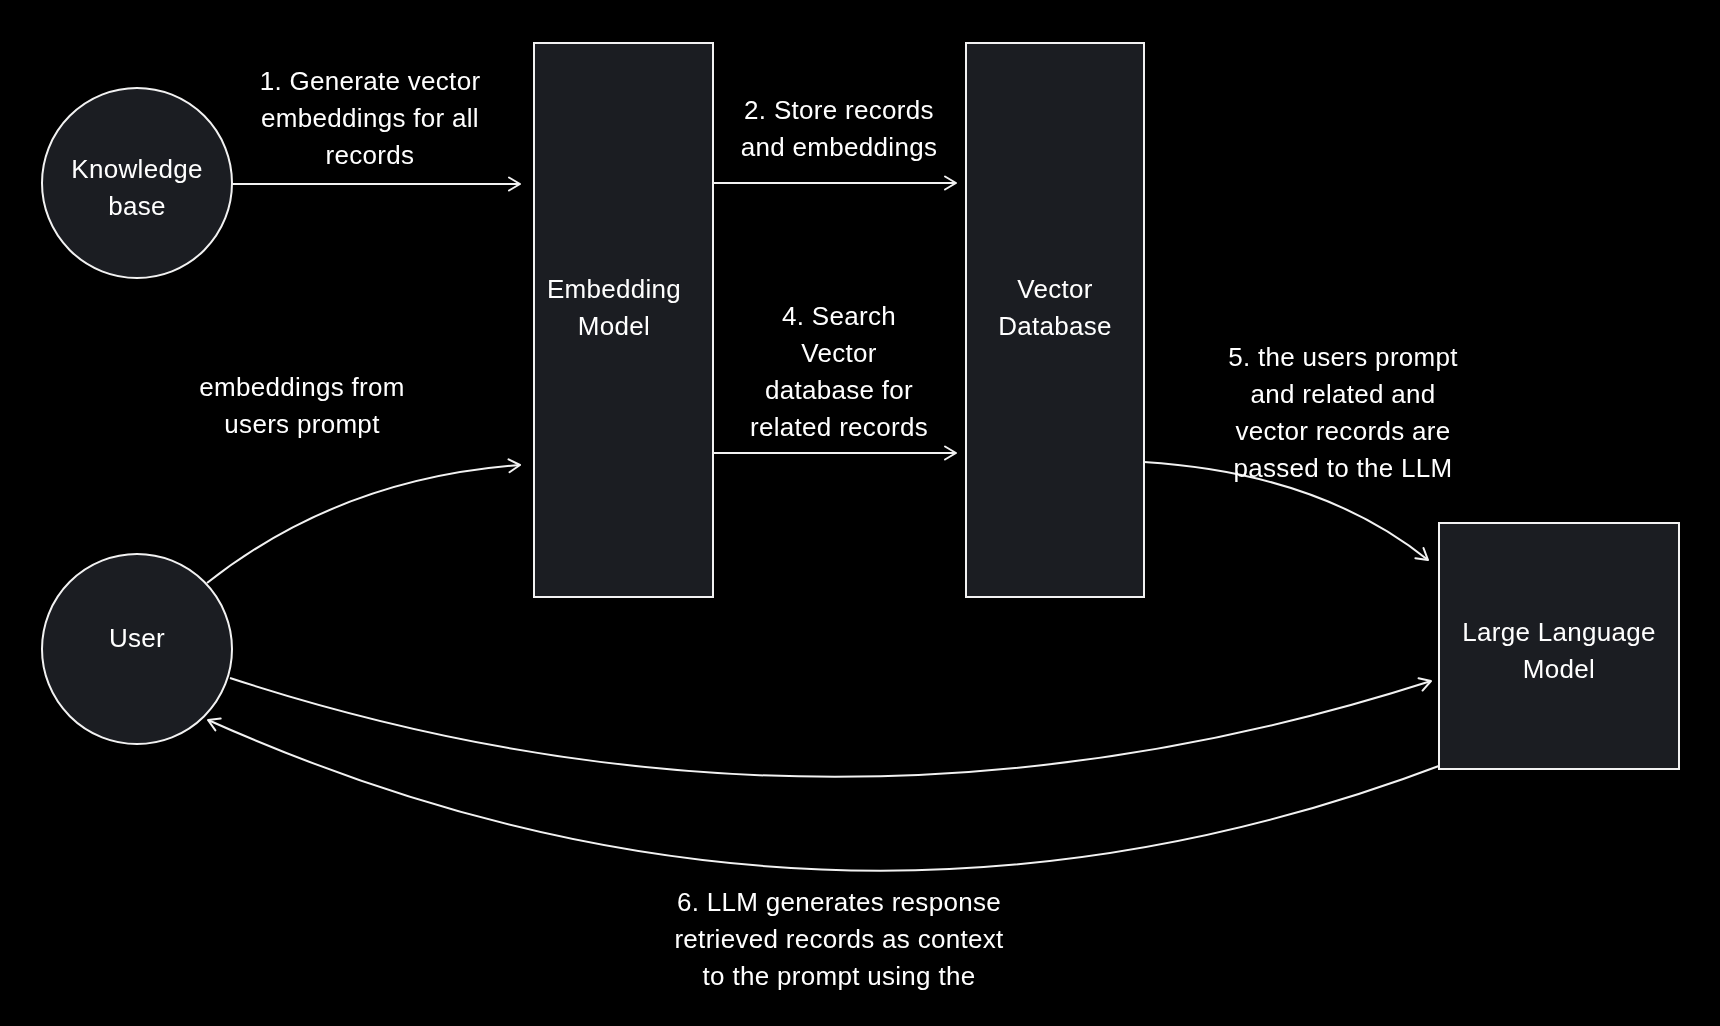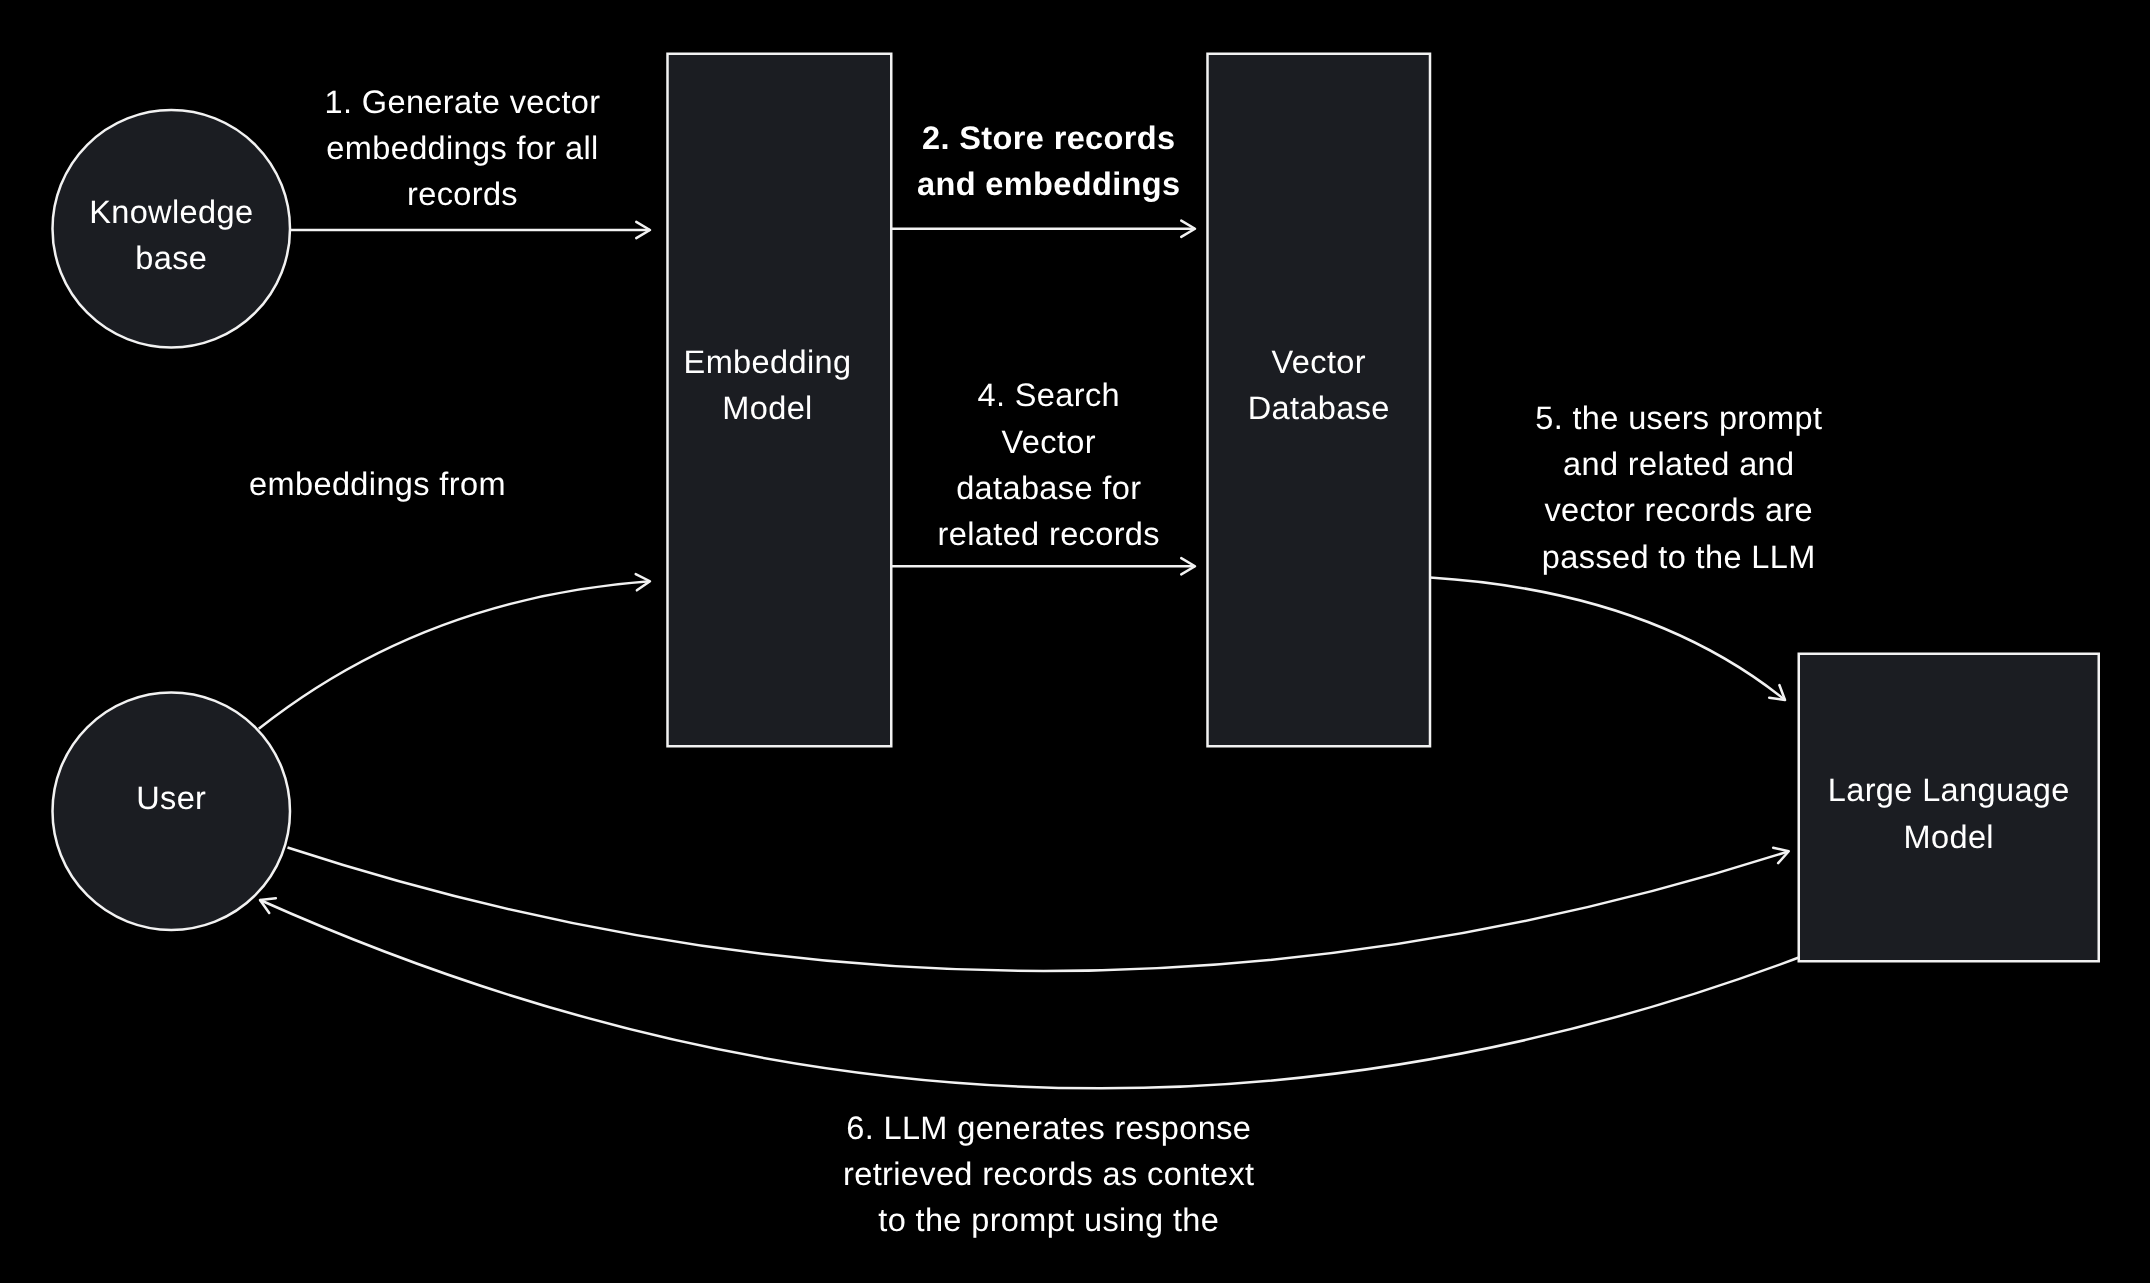--- a/index.html
+++ b/index.html
@@ -80,37 +80,38 @@
     <div class="ln">Large Language</div>
     <div class="ln">Model</div>
   </div>
 
   <div class="label step-label" style="left:210px;top:63px;width:320px;">
     <div class="ln">1. Generate vector</div>
     <div class="ln">embeddings for all</div>
     <div class="ln">records</div>
   </div>
 
-  <div class="label step-label" style="left:689px;top:92px;width:300px;font-weight:bold;">
+  <div class="label step-label" style="left:689px;top:92px;width:300px;">
     <div class="ln">2. Store records</div>
     <div class="ln">and embeddings</div>
   </div>
 
   <div class="label step-label" style="left:142px;top:369px;width:320px;">
     <div class="ln">embeddings from</div>
+    <div class="ln">users prompt</div>
   </div>
 
   <div class="label step-label" style="left:709px;top:298px;width:260px;">
     <div class="ln">4. Search</div>
     <div class="ln">Vector</div>
     <div class="ln">database for</div>
     <div class="ln">related records</div>
   </div>
 
-  <div class="label step-label" style="left:1173px;top:316px;width:340px;">
+  <div class="label step-label" style="left:1173px;top:339px;width:340px;">
     <div class="ln">5. the users prompt</div>
     <div class="ln">and related and</div>
     <div class="ln">vector records are</div>
     <div class="ln">passed to the LLM</div>
   </div>
 
   <div class="label step-label" style="left:629px;top:884px;width:420px;">
     <div class="ln">6. LLM generates response</div>
     <div class="ln">retrieved records as context</div>
     <div class="ln">to the prompt using the</div>

